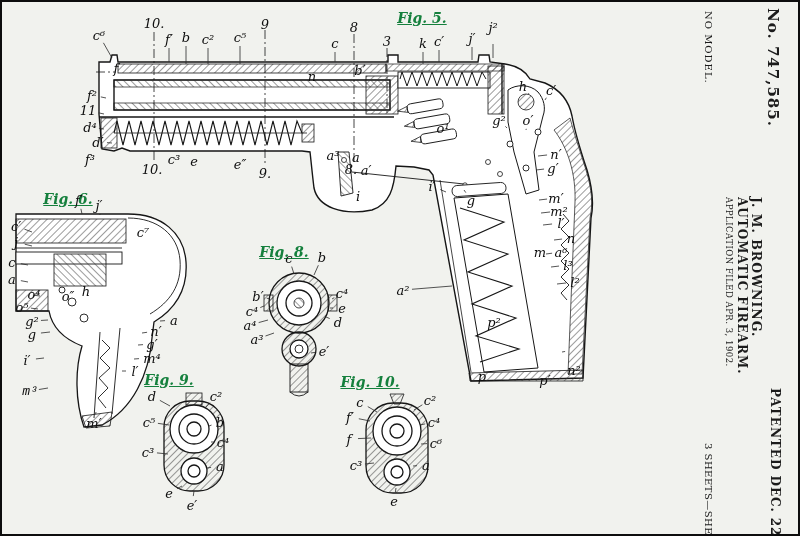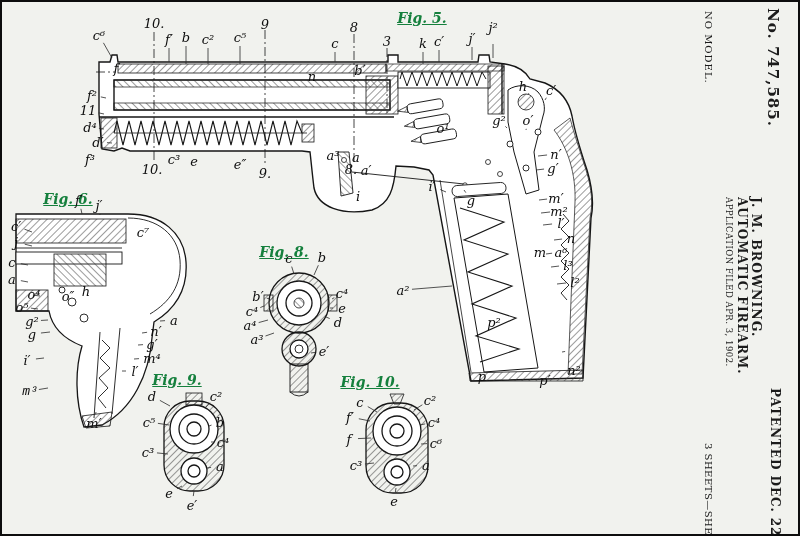--- a/index.html
+++ b/index.html
@@ -315,21 +315,21 @@
         <span class="callout" style="left: 287px; top: 256px;">c</span>
         <span class="callout" style="left: 320px; top: 255px;">b</span>
         <span class="callout" style="left: 256px; top: 294px;">b′</span>
         <span class="callout" style="left: 250px; top: 309px;">c⁴</span>
         <span class="callout" style="left: 248px; top: 323px;">a⁴</span>
         <span class="callout" style="left: 255px; top: 337px;">a³</span>
         <span class="callout" style="left: 340px; top: 291px;">c⁴</span>
         <span class="callout" style="left: 340px; top: 306px;">e</span>
         <span class="callout" style="left: 336px; top: 320px;">d</span>
         <span class="callout" style="left: 322px; top: 349px;">e′</span>
-        <div class="fig-title" style="left: 175px; top: 378px;">Fig. 9.</div>
+        <div class="fig-title" style="left: 167px; top: 378px;">Fig. 9.</div>
         <span class="callout" style="left: 150px; top: 394px;">d</span>
         <span class="callout" style="left: 214px; top: 394px;">c²</span>
         <span class="callout" style="left: 147px; top: 420px;">c⁵</span>
         <span class="callout" style="left: 218px; top: 420px;">b</span>
         <span class="callout" style="left: 221px; top: 440px;">c⁴</span>
         <span class="callout" style="left: 146px; top: 450px;">c³</span>
         <span class="callout" style="left: 218px; top: 464px;">a</span>
         <span class="callout" style="left: 167px; top: 491px;">e</span>
         <span class="callout" style="left: 190px; top: 503px;">e′</span>
         <div class="fig-title" style="left: 368px; top: 380px;">Fig. 10.</div>

